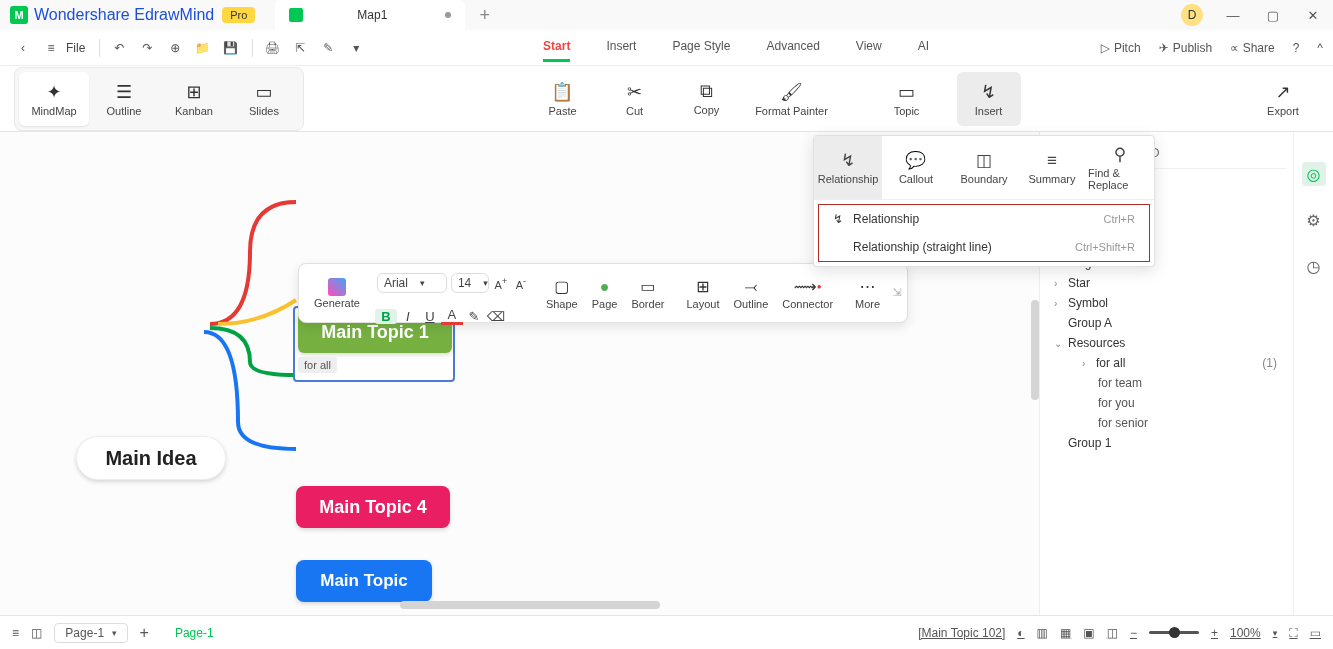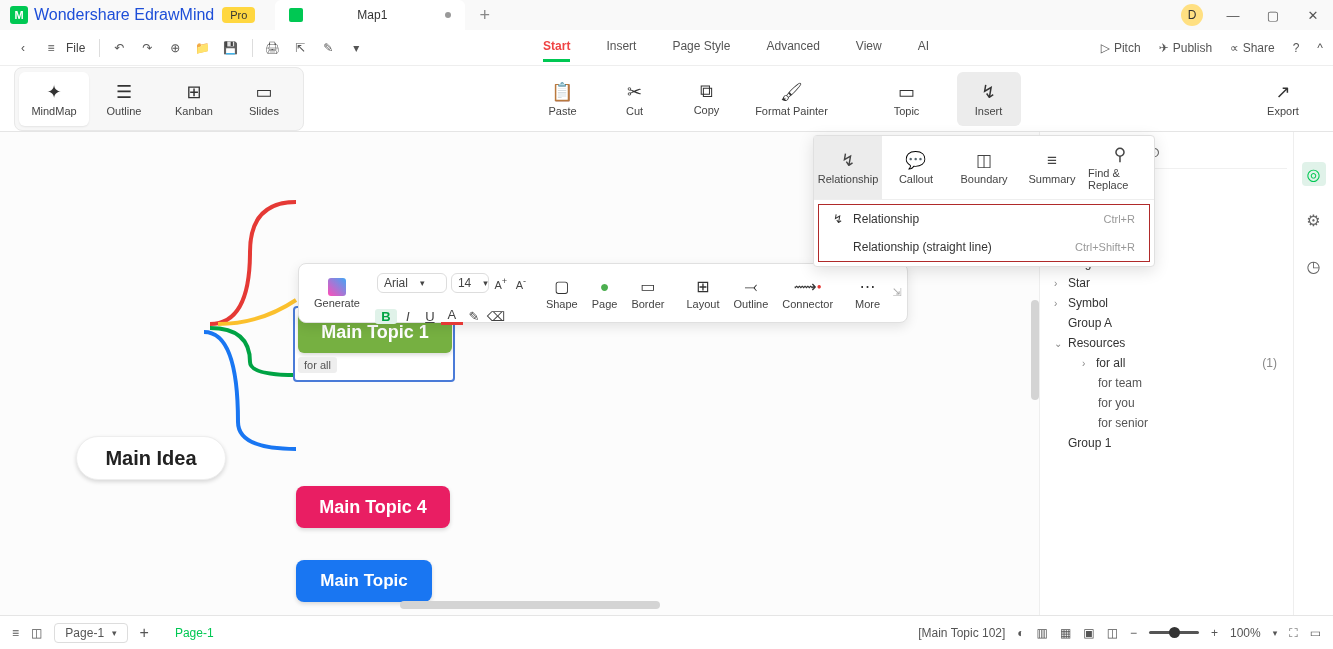--- a/index.html
+++ b/index.html
@@ -73,21 +73,21 @@
 .rli.sub { padding-left:28px; }
 .rli.sub2 { padding-left:44px; color:#555; }
 .rli .cnt { margin-left:auto; color:#888; padding-right:10px; }
 .rtool-row { display:flex; gap:10px; padding:4px 10px 8px; color:#666; font-size:14px; border-bottom:1px solid #f0f0f0; margin-bottom:4px;}
 
 .statusbar { position:absolute; left:0; right:0; bottom:0; height:34px; background:#fff; border-top:1px solid #e5e5e5; display:flex; align-items:center; padding:0 12px; font-size:12px; color:#555; }
 .sb-l { display:flex; align-items:center; gap:12px; }
 .sb-page { border:1px solid #ddd; padding:2px 10px; border-radius:4px; display:flex; align-items:center; gap:8px; }
 .sb-page-active { color:#00c853; margin-left:14px; }
 .sb-spacer { flex:1; }
-.sb-r { display:flex; align-items:center; gap:12px; }
+.sb-r { display:flex; align-items:center; gap:12px;text-decoration:underline; }
 .zoom-track { width:50px; height:3px; background:#555; position:relative; border-radius:2px; }
 .zoom-thumb { position:absolute; top:-4px; left:20px; width:11px; height:11px; border-radius:50%; background:#333; }
 
 .vscroll { position:absolute; right:294px; top:300px; width:8px; height:100px; background:#d4d4d4; border-radius:4px; }
 .hscroll { position:absolute; left:400px; bottom:40px; width:260px; height:8px; background:#d4d4d4; border-radius:4px; }
 </style>
 </head>
 <body>
 
 <div class="titlebar">

